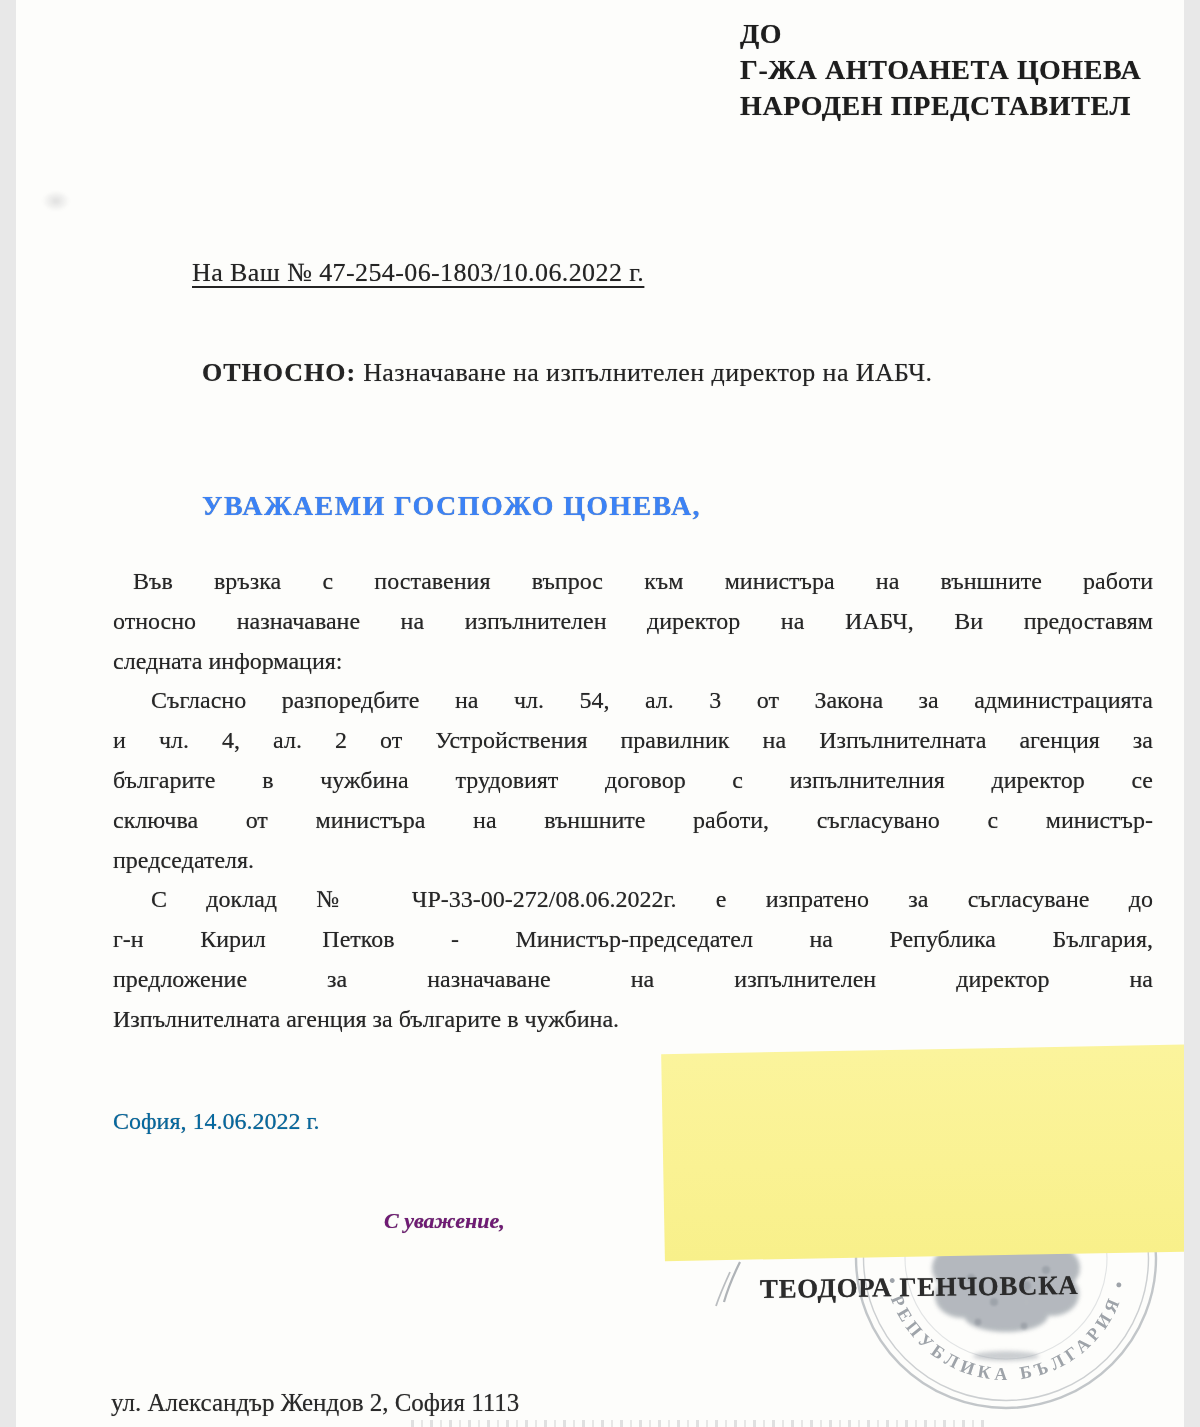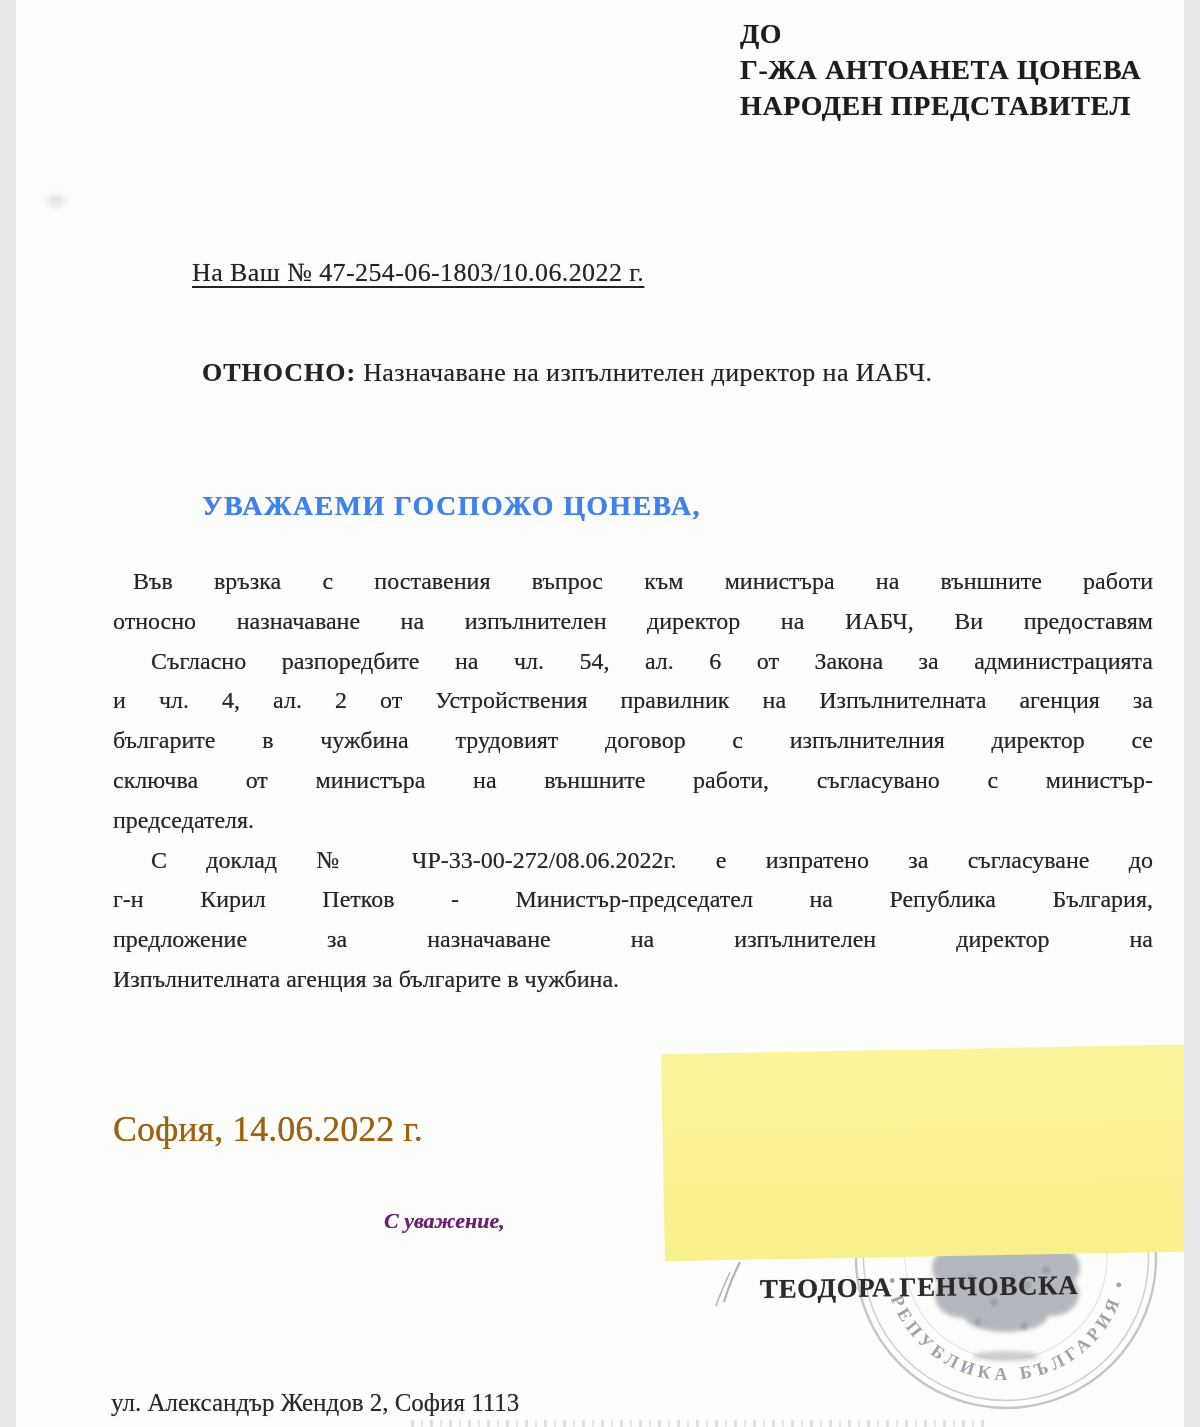--- a/index.html
+++ b/index.html
@@ -44,21 +44,21 @@
     position:absolute; left:97px; top:562px; width:1040px;
     font-size:24px; line-height:39.8px; color:#262626;
   }
   .bline { text-align:justify; text-align-last:justify; }
   .bline.last { text-align-last:left; }
   .ind-sm { text-indent:20px; }
   .ind { text-indent:38px; }
 
   .dateline {
     position:absolute; left:97px; top:1108px;
-    font-size:36px; color:#a16207;
+    font-size:24px; color:#0369a1;
   }
   .closing {
     position:absolute; left:368px; top:1208px;
     font-style:italic; font-weight:bold; font-size:22px; color:#701a75;
   }
 
   .stamp-svg { position:absolute; left:815px; top:1090px; z-index:1; }
 
   .redaction {
     position:absolute; left:647px; top:1049px; width:566px; height:207px;
@@ -105,23 +105,24 @@
     <span class="lbl">ОТНОСНО:</span>
     <span>Назначаване на изпълнителен директор на ИАБЧ.</span>
   </div>
 
   <div class="salutation txt">УВАЖАЕМИ ГОСПОЖО ЦОНЕВА,</div>
 
   <div class="body-block txt">
     <div>
       <div class="bline ind-sm">Във връзка с поставения въпрос към министъра на външните работи</div>
       <div class="bline">относно назначаване на изпълнителен директор на ИАБЧ, Ви предоставям</div>
+      <div class="bline last">следната информация:</div>
     </div>
     <div>
-      <div class="bline ind">Съгласно разпоредбите на чл. 54, ал. 6 от Закона за администрацията</div>
+      <div class="bline ind">Съгласно разпоредбите на чл. 54, ал. 3 от Закона за администрацията</div>
       <div class="bline">и чл. 4, ал. 2 от Устройствения правилник на Изпълнителната агенция за</div>
       <div class="bline">българите в чужбина трудовият договор с изпълнителния директор се</div>
       <div class="bline">сключва от министъра на външните работи, съгласувано с министър-</div>
       <div class="bline last">председателя.</div>
     </div>
     <div>
       <div class="bline ind">С доклад № ЧР-33-00-272/08.06.2022г. е изпратено за съгласуване до</div>
       <div class="bline">г-н Кирил Петков - Министър-председател на Република България,</div>
       <div class="bline">предложение за назначаване на изпълнителен директор на</div>
       <div class="bline last">Изпълнителната агенция за българите в чужбина.</div>

